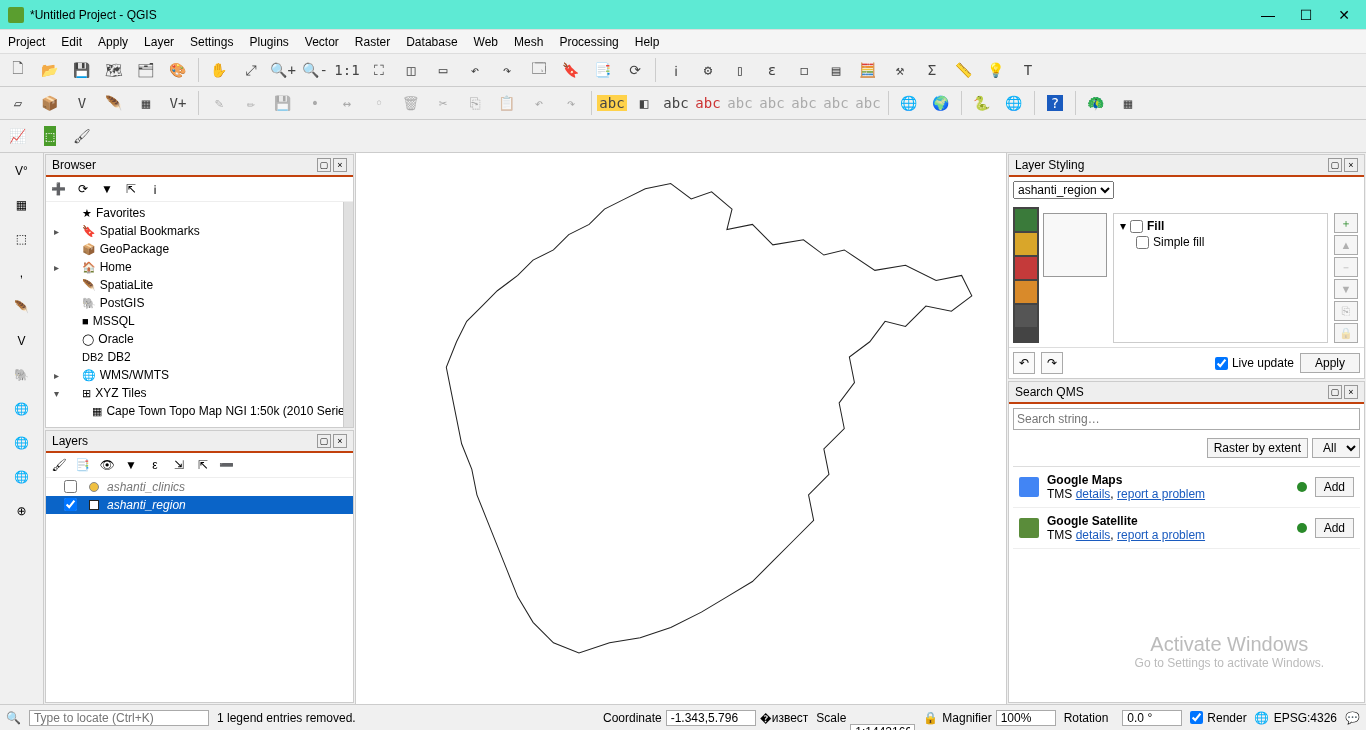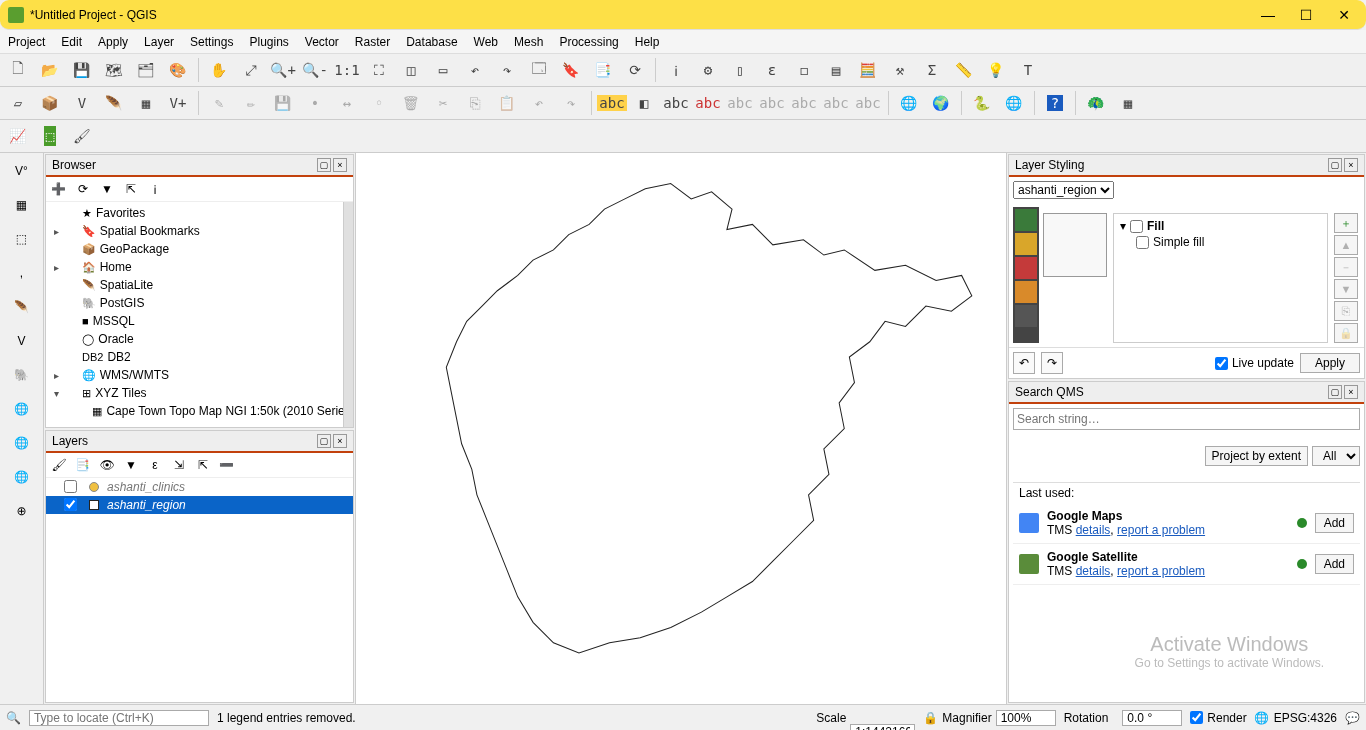--- a/index.html
+++ b/index.html
@@ -1,17 +1,17 @@
 <!DOCTYPE html>
 <html><head>
 <meta charset="utf-8">
 <style>
 * { box-sizing: border-box; margin: 0; padding: 0; font-family: "Segoe UI", Tahoma, sans-serif; font-size: 12px; }
 body { width: 1366px; height: 730px; overflow: hidden; background: #f0f0f0; display: flex; flex-direction: column; }
-.titlebar { height: 30px; background: #fde047; display: flex; align-items: center; padding: 4px 8px; border-bottom: 1px solid #ddd; border-radius: 9px; }
+.titlebar { height: 30px; background: #5eead4; display: flex; align-items: center; padding: 4px 8px; border-bottom: 1px solid #ddd; }
 .titlebar .qicon { width: 16px; height: 16px; background: #5a9e2f; border-radius: 2px; margin-right: 6px; display:inline-block;}
 .titlebar .title { flex: 1; }
 .winbtns { display: flex; gap: 18px; margin-right:4px;}
 .winbtns span { width: 20px; text-align: center; font-size: 14px; cursor: pointer;}
 .menubar { height: 24px; background: #f5f5f5; display: flex; align-items: center; padding: 0 8px; border-bottom: 1px solid #ddd; gap: 16px; }
 .menubar span { cursor: pointer; }
 .toolbar { background: #f0f0f0; border-bottom: 1px solid #ccc; padding: 2px 4px; display: flex; flex-wrap: wrap; gap: 4px; align-items: center; }
 .toolbar .tbtn { width: 28px; height: 28px; border: 1px solid transparent; display: flex; align-items: center; justify-content: center; cursor: pointer; border-radius: 2px; }
 .toolbar .sep { width:1px; height:24px; background:#ccc; margin:0 2px;}
 .mainrow { flex: 1; display: flex; overflow: hidden; }
@@ -48,21 +48,21 @@
 .symbol-preview { width:64px; height:64px; border:1px solid #999; background:#f8f8f8;}
 .symbol-tree { flex:1; border:1px solid #ccc; padding:4px; font-size:11px;}
 .symbol-tree .srow { padding:1px 2px; display:flex; align-items:center; gap:4px;}
 .symbtns { width:26px; display:flex; flex-direction:column; gap:2px;}
 .symbtns button { width:24px; height:20px; font-size:11px; border:1px solid #aaa; background:#f5f5f5; cursor:pointer;}
 .style-foot { display:flex; align-items:center; gap:6px; padding:4px; border-top:1px solid #ddd;}
 .style-foot .undo,.style-foot .redo{ width:22px; height:22px; border:1px solid #aaa; background:#fafafa; display:flex;align-items:center;justify-content:center;cursor:pointer;}
 .style-foot .spacer{flex:1;}
 .style-foot label{display:flex;align-items:center;gap:4px;}
 .style-foot button{padding:2px 14px; border:1px solid #aaa; background:#f5f5f5;}
-.qms-body { padding:4px; display:flex; flex-direction:column; gap:16px;}
+.qms-body { padding:4px; display:flex; flex-direction:column; gap:8px;}
 .qms-body input[type=text]{ width:100%; padding:3px; border:1px solid #aaa;}
 .qms-filter { display:flex; justify-content:flex-end; gap:4px;}
 .qms-filter button, .qms-filter select{ padding:1px 6px; border:1px solid #aaa; background:#f5f5f5;}
 .qms-list { border-top:1px solid #ddd;}
 .qms-lastused { padding:3px 6px; }
 .qms-item { display:flex; align-items:center; padding:6px; gap:8px; border-bottom:1px solid #eee;}
 .qms-item .qicon2 { width:20px; height:20px; background:#4285f4; border-radius:2px;}
 .qms-item .qicon2.sat { background:#5a8c3a;}
 .qms-item .qinfo { flex:1; font-size:11px;}
 .qms-item .qinfo .qname { font-weight:bold; font-size:12px;}
@@ -533,25 +533,24 @@
       <div class="panel-header">
         <span>Search QMS</span>
         <div class="pbtns">
             <span>▢</span>
             <span>×</span>
           </div>
       </div>
       <div class="qms-body">
         <input type="text" placeholder="Search string…" style="">
         <div class="qms-filter">
-          <button>Project by extent</button>
+          <button>Raster by extent</button>
           <select><option>All</option></select>
         </div>
         <div class="qms-list">
-          <div class="qms-lastused">Last used:</div>
           <div id="qms-items">
               <div class="qms-item">
                 <div class="qicon2 "></div>
                 <div class="qinfo">
                   <div class="qname">Google Maps</div>
                   <div>TMS <a href="#">details</a>, <a href="#">report a problem</a></div>
                 </div>
                 <div class="dot"></div>
                 <button>Add</button>
               </div>
@@ -574,20 +573,25 @@
     </div>
   </div>
 </div>
 
 <div class="statusbar">
   <span>🔍</span>
   <input type="text" class="locate" placeholder="Type to locate (Ctrl+K)" style="">
   <span>1 legend entries removed.</span>
   <span class="fill"></span>
   <div class="sgrp">
+      <span>Coordinate</span>
+      <input type="text" style="width: 90px;" value="-1.343,5.796">
+      <span>�извест</span>
+    </div>
+  <div class="sgrp">
       <span>Scale</span>
       <input type="text" style="width: 65px; margin-top: 28px;" value="1:1442169">
     </div>
   <div class="sgrp">
       <span>🔒</span>
       <span>Magnifier</span>
       <input type="text" style="width: 60px;" value="100%">
     </div>
   <div class="sgrp">
       <span>Rotation</span>

